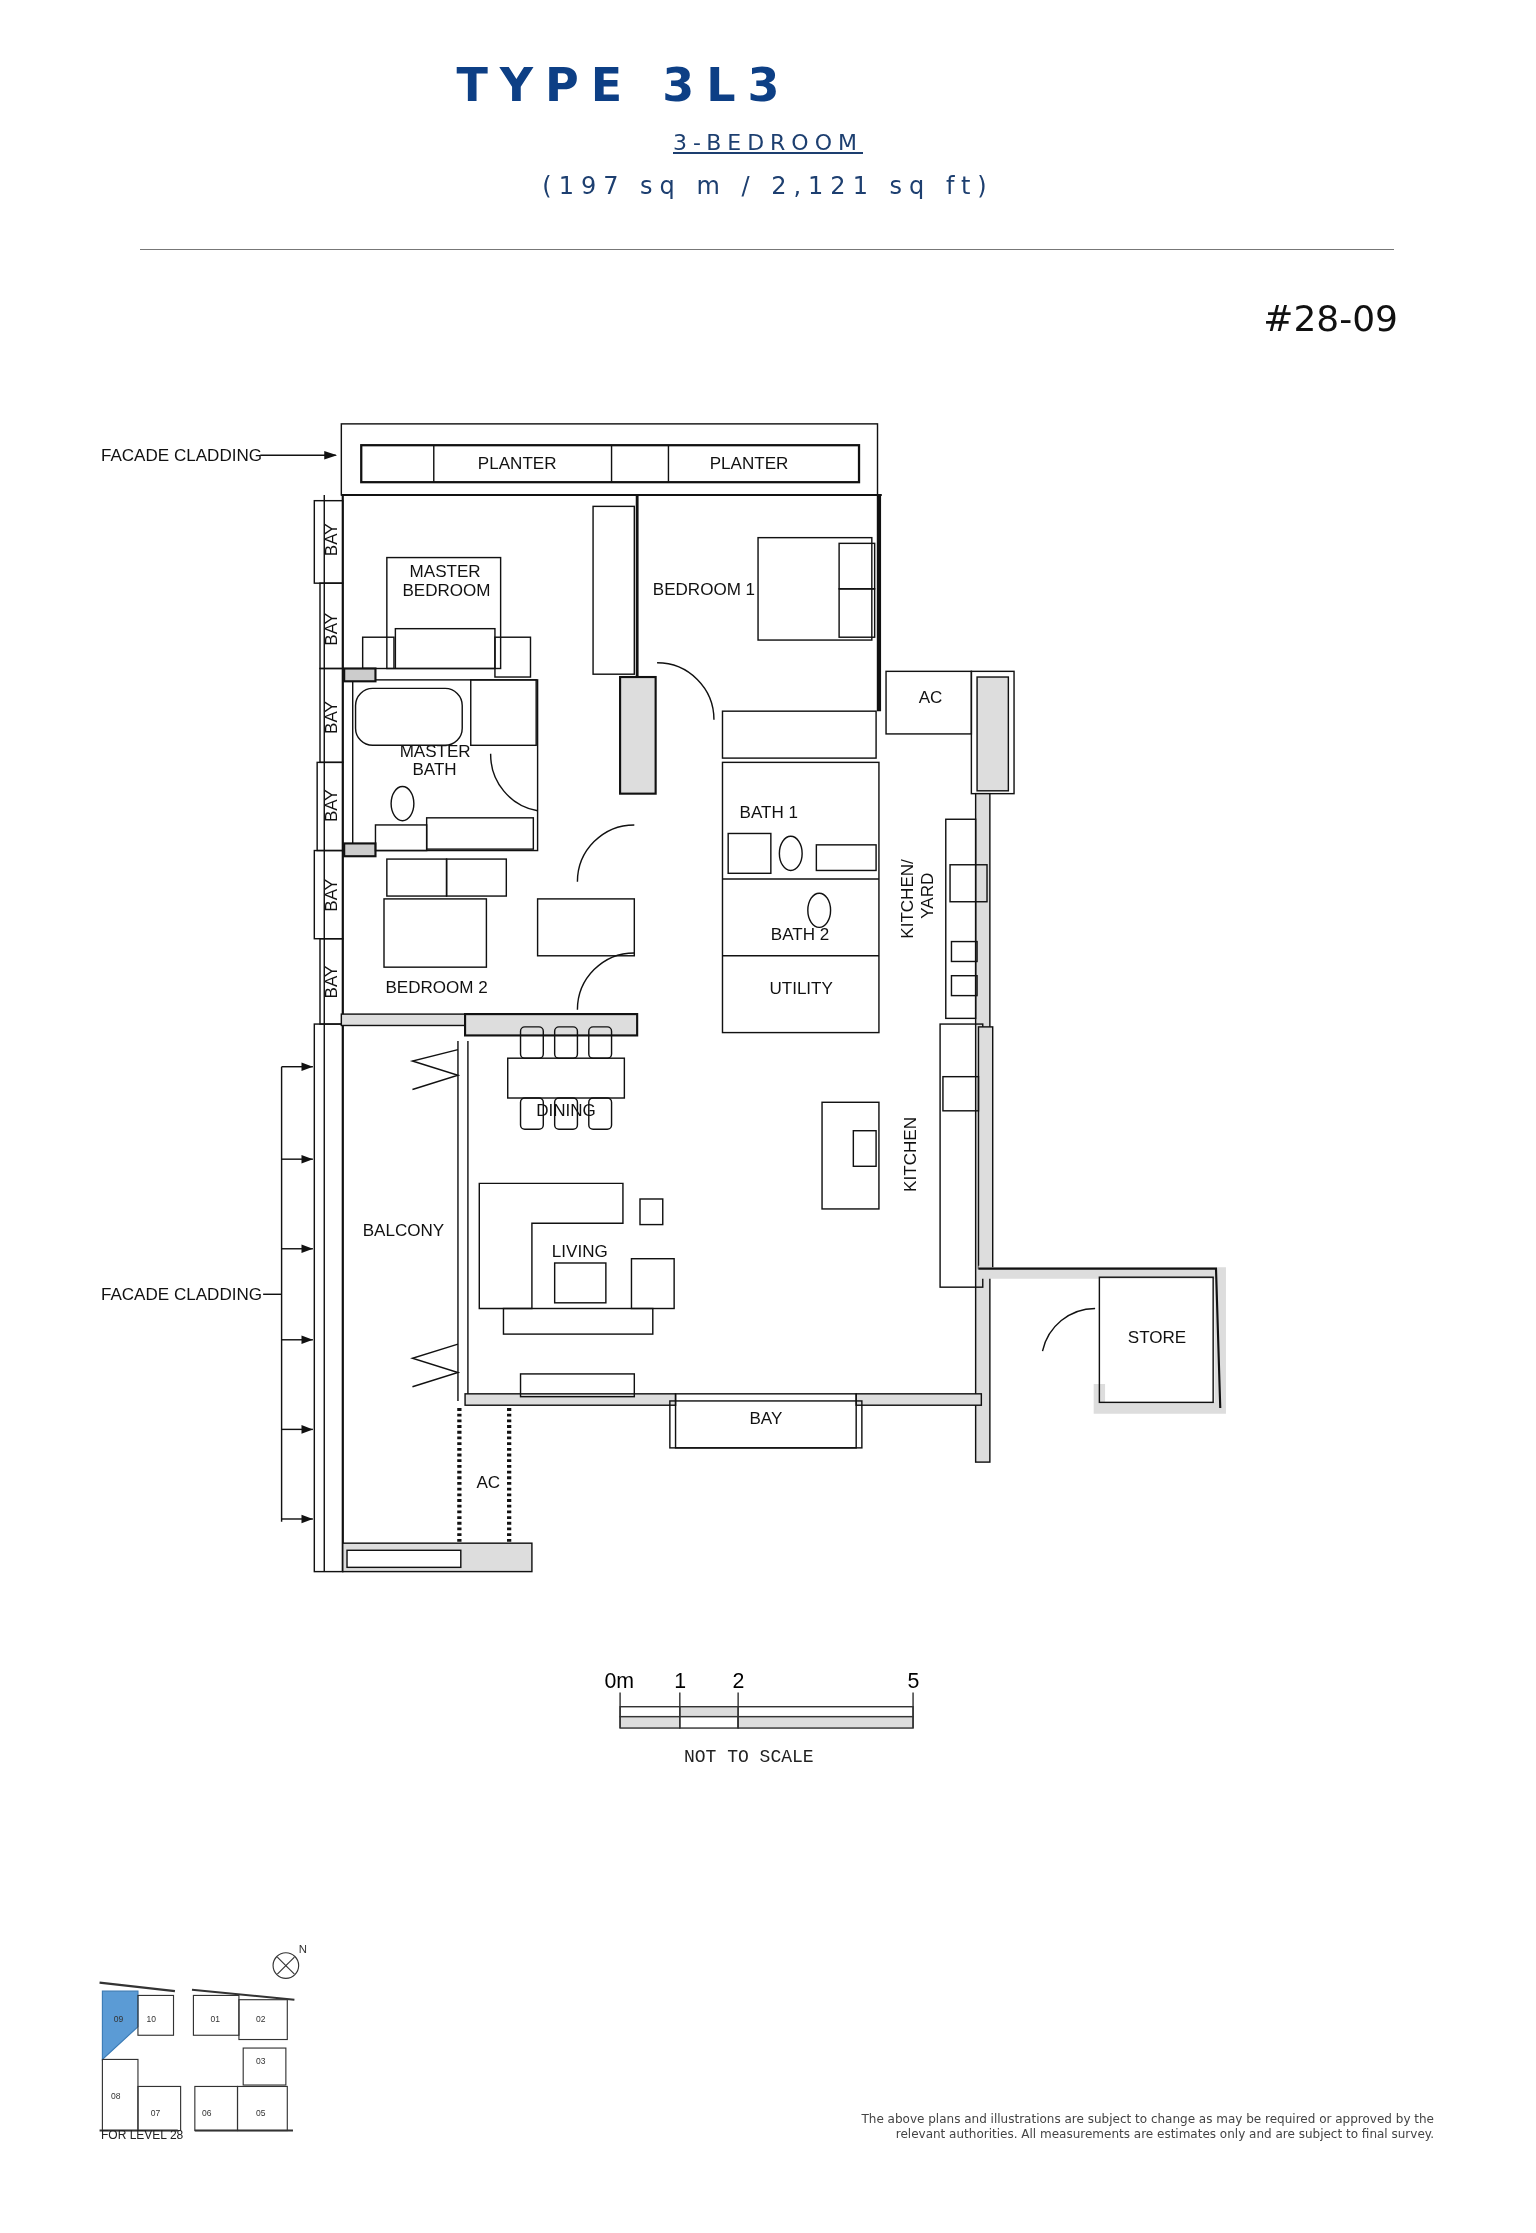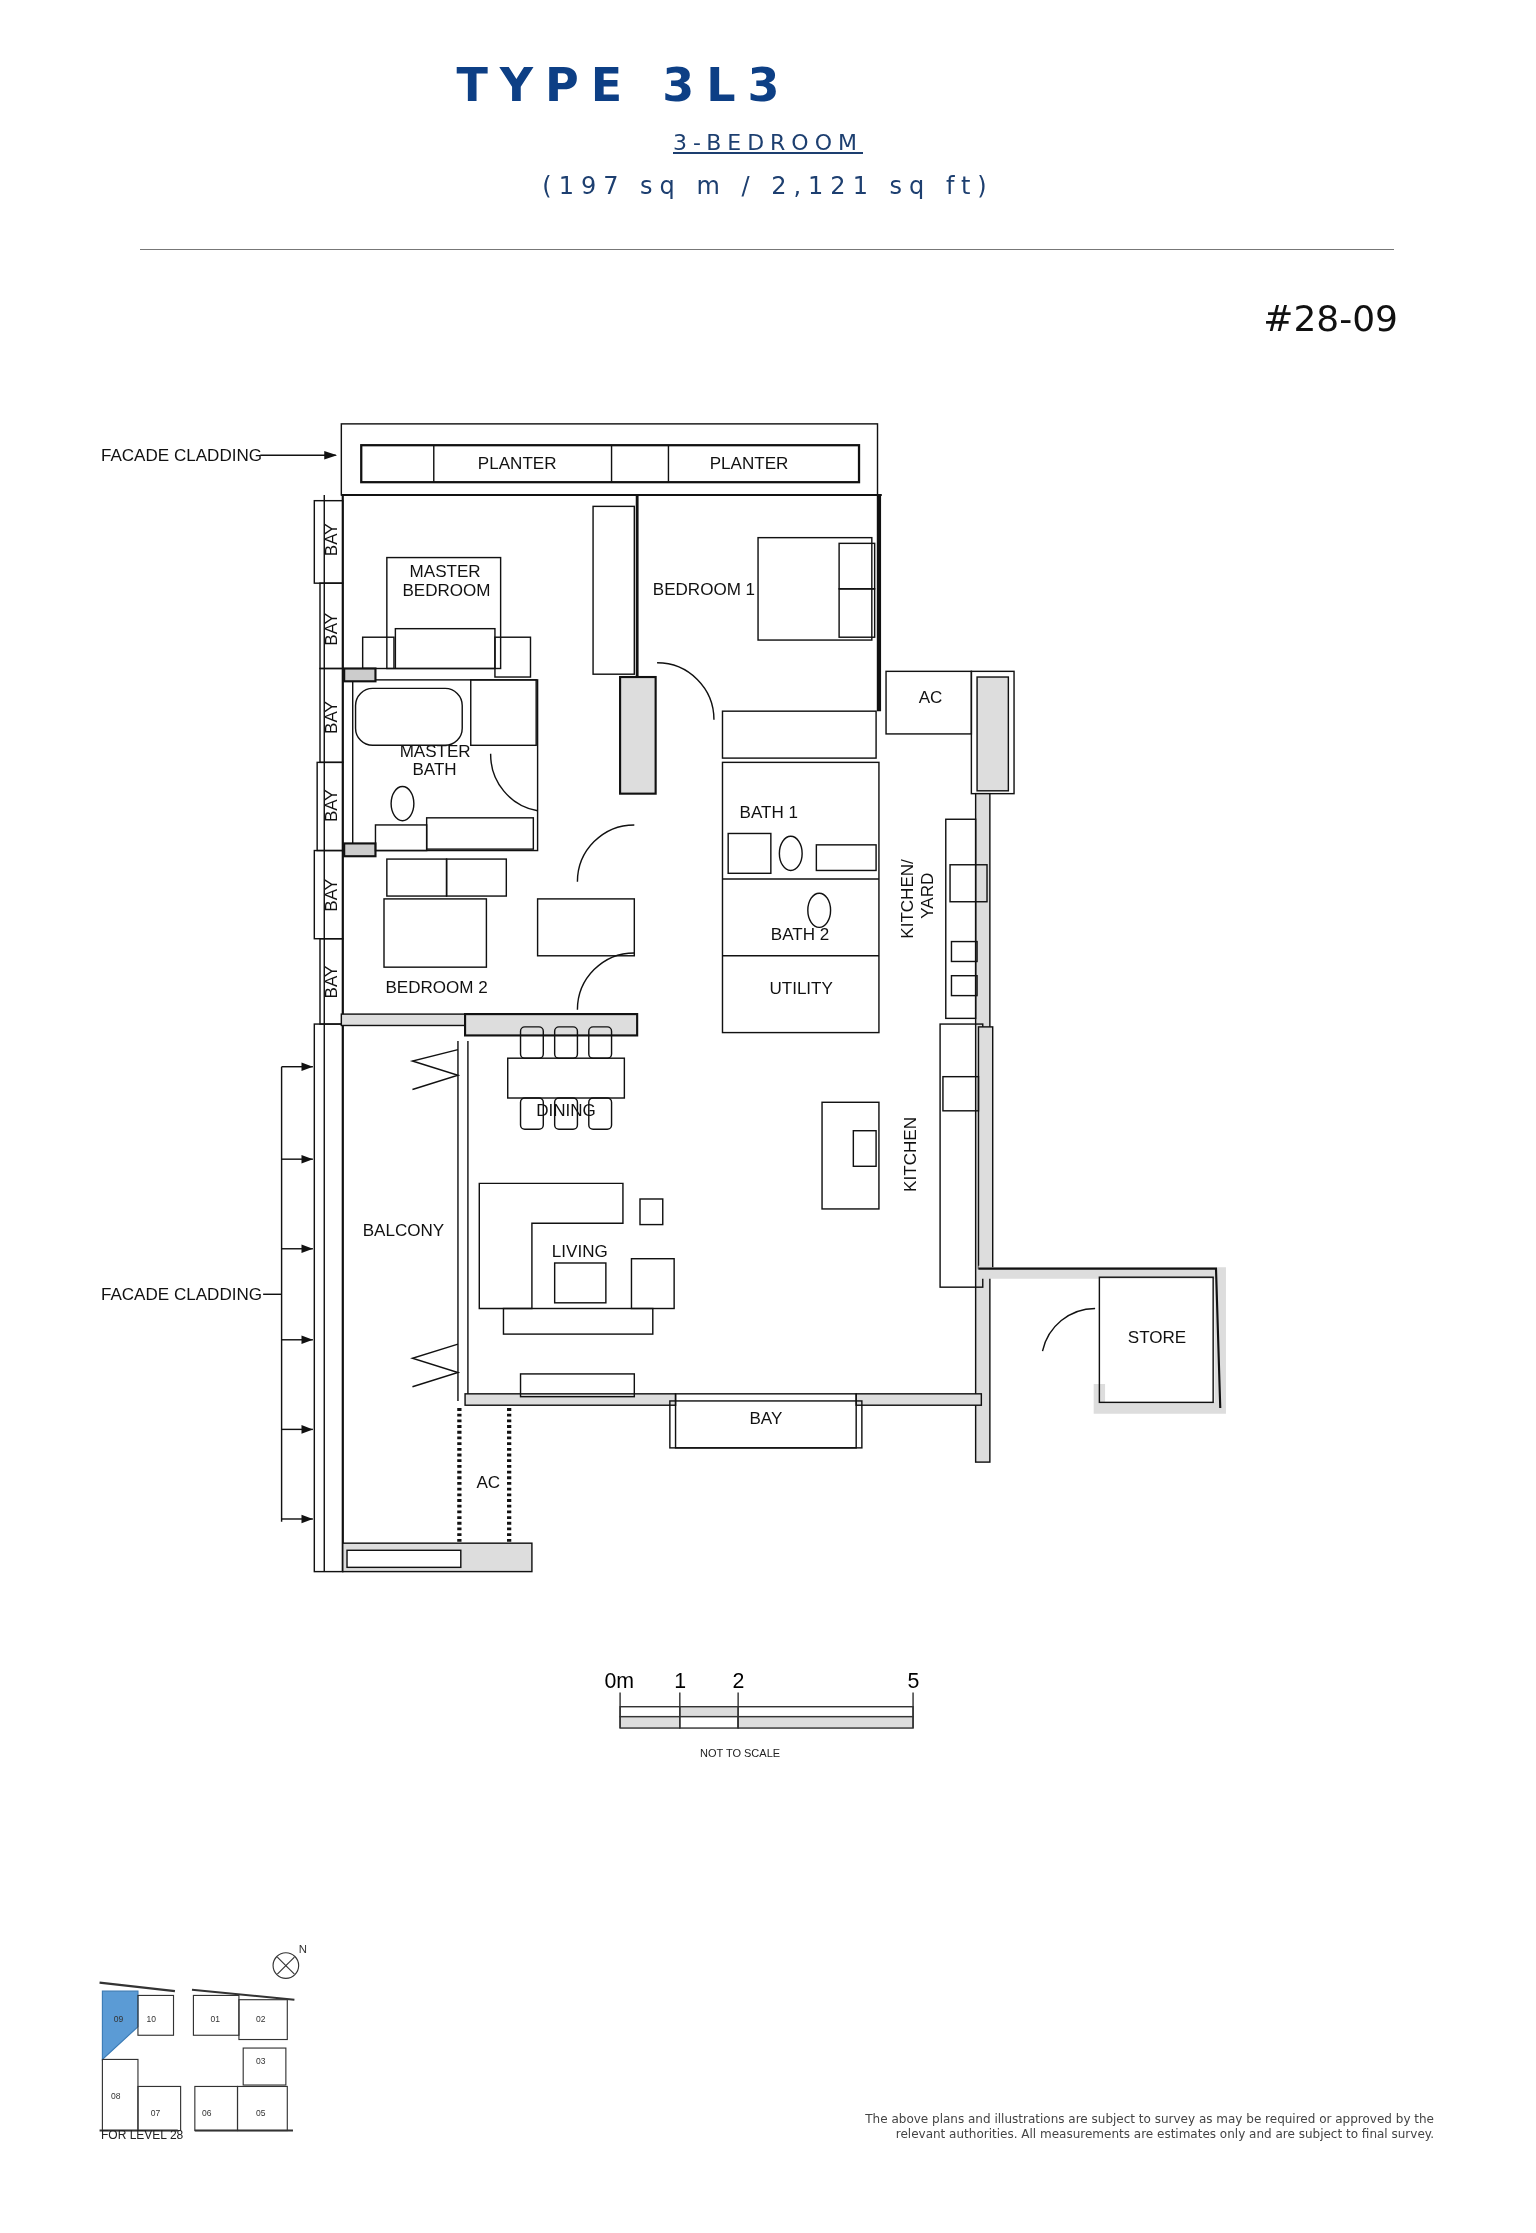--- a/index.html
+++ b/index.html
@@ -5,21 +5,21 @@
   html,body{margin:0;padding:0;background:#fff;}
   body{width:1536px;height:2233px;position:relative;overflow:hidden;font-family:"Liberation Sans",sans-serif;color:#111;}
   .title{position:absolute;left:0;width:1248px;top:58px;text-align:center;font-size:46px;font-weight:bold;letter-spacing:12px;color:#0d3f85;font-family:"DejaVu Sans",sans-serif;}
   .subtitle{position:absolute;left:0;width:1536px;top:130px;text-align:center;font-size:22px;letter-spacing:6px;color:#1d3f70;font-family:"DejaVu Sans",sans-serif;text-decoration:underline;}
   .area{position:absolute;left:0;width:1536px;top:172px;text-align:center;font-size:24px;letter-spacing:7px;color:#1d3f70;font-family:"DejaVu Sans",sans-serif;}
   .rule{position:absolute;left:140px;width:1254px;top:249px;height:1px;background:#777;}
   .unit{position:absolute;right:138px;top:298px;font-size:36px;color:#111;font-family:"DejaVu Sans",sans-serif;}
   .plan{position:absolute;left:0;top:0;}
   .disclaimer{position:absolute;right:102px;top:2112px;width:620px;text-align:right;font-size:12px;line-height:15px;color:#444;font-family:"DejaVu Sans",sans-serif;}
   .forlevel{position:absolute;left:101px;top:2128px;font-size:12px;color:#222;}
-  .nts{position:absolute;left:700px;top:1747px;font-size:11px;color:#222;font-family:Liberation Sans, sans-serif;}
+  .nts{position:absolute;left:684px;top:1747px;font-size:18px;color:#222;font-family:Liberation Mono, monospace;}
   .lbl{font-family:"Liberation Sans",sans-serif;font-size:12px;fill:#111;}
 </style>
 </head>
 <body>
 
 <div class="title">TYPE 3L3</div>
 <div class="subtitle">3-BEDROOM</div>
 <div class="area">(197 sq m / 2,121 sq ft)</div>
 <div class="rule"></div>
 <div class="unit">#28-09</div>
@@ -241,15 +241,15 @@
     <text x="78" y="1476">08</text>
     <text x="106" y="1488">07</text>
     <text x="142" y="1488">06</text>
     <text x="180" y="1488">05</text>
   </g>
 </svg>
 
 <div class="nts">NOT TO SCALE</div>
 <div class="forlevel">FOR LEVEL 28</div>
 <div class="disclaimer">
-  <div>The above plans and illustrations are subject to survey as may be required or approved by the</div>
+  <div>The above plans and illustrations are subject to change as may be required or approved by the</div>
   <div>relevant authorities. All measurements are estimates only and are subject to final survey.</div>
 </div>
 
 </body></html>

